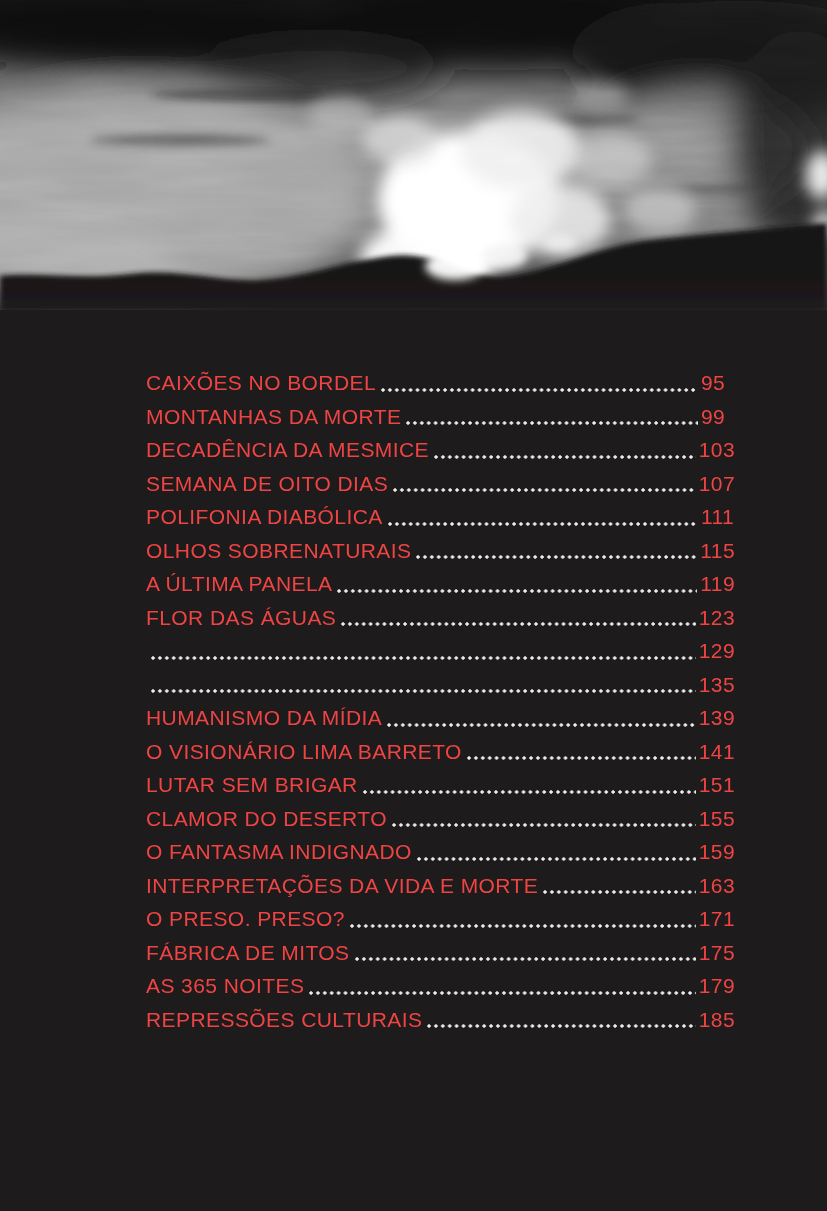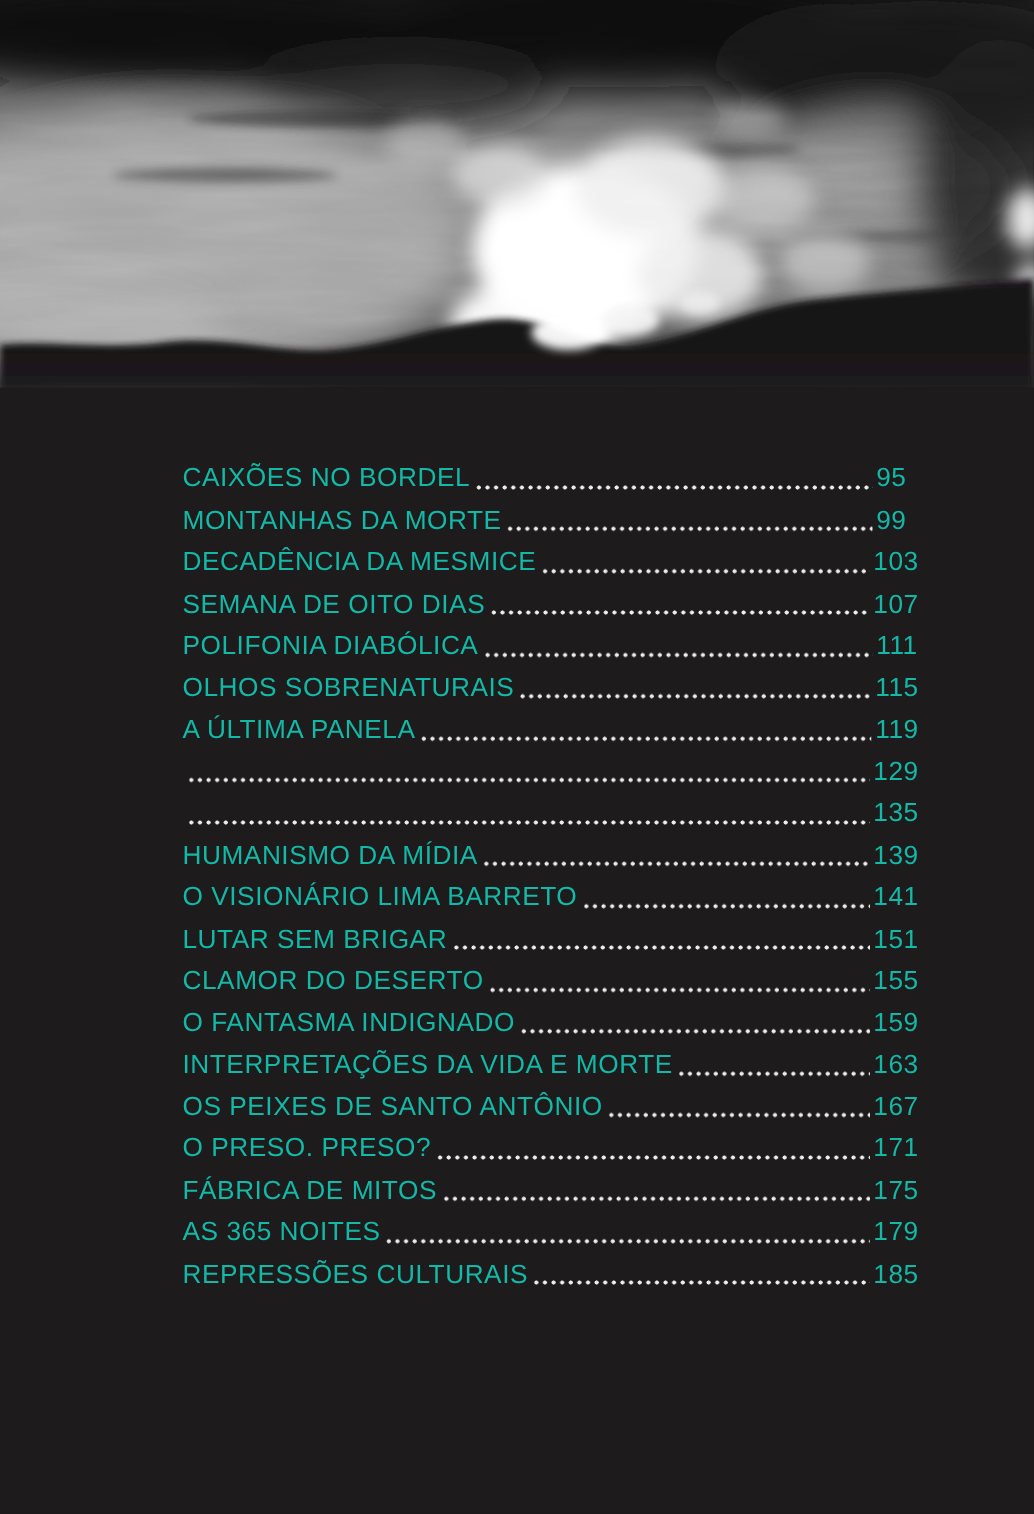--- a/index.html
+++ b/index.html
@@ -28,21 +28,21 @@
   .toc {
     position: absolute;
     left: 146px;
     right: 92px;
     top: 366px;
   }
   .toc-row {
     display: flex;
     align-items: flex-end;
     height: 33.5px;
-    color: #14b8a6;
+    color: #ef4444;
     font-size: 21px;
     letter-spacing: 0.02em;
   }
   .toc-title {
     white-space: nowrap;
     line-height: 33.5px;
     flex: 0 0 auto;
   }
   .toc-leader {
     flex: 1 1 auto;
@@ -175,20 +175,25 @@
       <span class="toc-title">OLHOS SOBRENATURAIS</span>
       <span class="toc-leader"></span>
       <span class="toc-page">115</span>
     </div>
       <div class="toc-row">
       <span class="toc-title">A ÚLTIMA PANELA</span>
       <span class="toc-leader"></span>
       <span class="toc-page">119</span>
     </div>
       <div class="toc-row">
+      <span class="toc-title">FLOR DAS ÁGUAS</span>
+      <span class="toc-leader"></span>
+      <span class="toc-page">123</span>
+    </div>
+      <div class="toc-row">
       <span class="toc-leader"></span>
       <span class="toc-page">129</span>
     </div>
       <div class="toc-row">
       <span class="toc-leader"></span>
       <span class="toc-page">135</span>
     </div>
       <div class="toc-row">
       <span class="toc-title">HUMANISMO DA MÍDIA</span>
       <span class="toc-leader"></span>
@@ -213,25 +218,20 @@
       <span class="toc-title">O FANTASMA INDIGNADO</span>
       <span class="toc-leader"></span>
       <span class="toc-page">159</span>
     </div>
       <div class="toc-row">
       <span class="toc-title">INTERPRETAÇÕES DA VIDA E MORTE</span>
       <span class="toc-leader"></span>
       <span class="toc-page">163</span>
     </div>
       <div class="toc-row">
-      <span class="toc-title">OS PEIXES DE SANTO ANTÔNIO</span>
-      <span class="toc-leader"></span>
-      <span class="toc-page">167</span>
-    </div>
-      <div class="toc-row">
       <span class="toc-title">O PRESO. PRESO?</span>
       <span class="toc-leader"></span>
       <span class="toc-page">171</span>
     </div>
       <div class="toc-row">
       <span class="toc-title">FÁBRICA DE MITOS</span>
       <span class="toc-leader"></span>
       <span class="toc-page">175</span>
     </div>
       <div class="toc-row">

